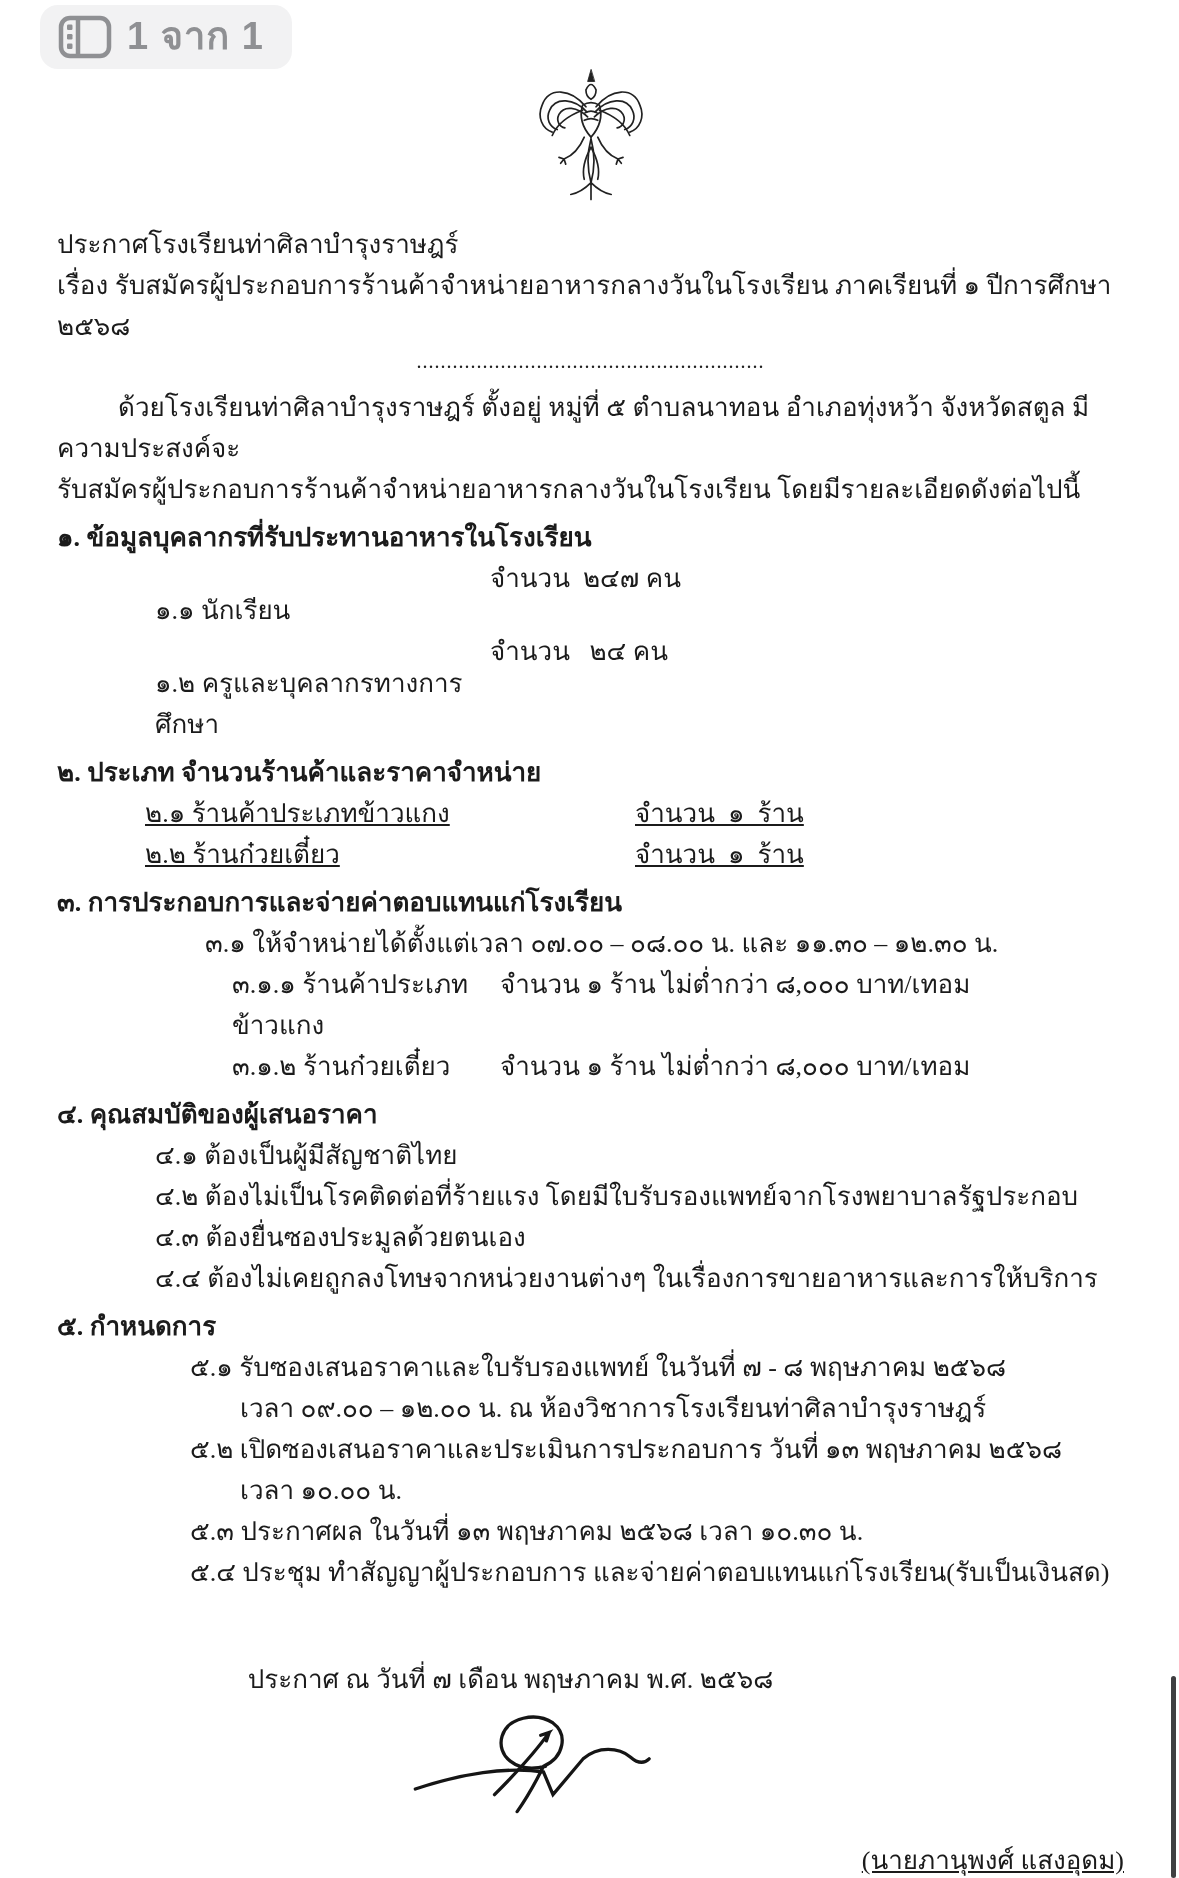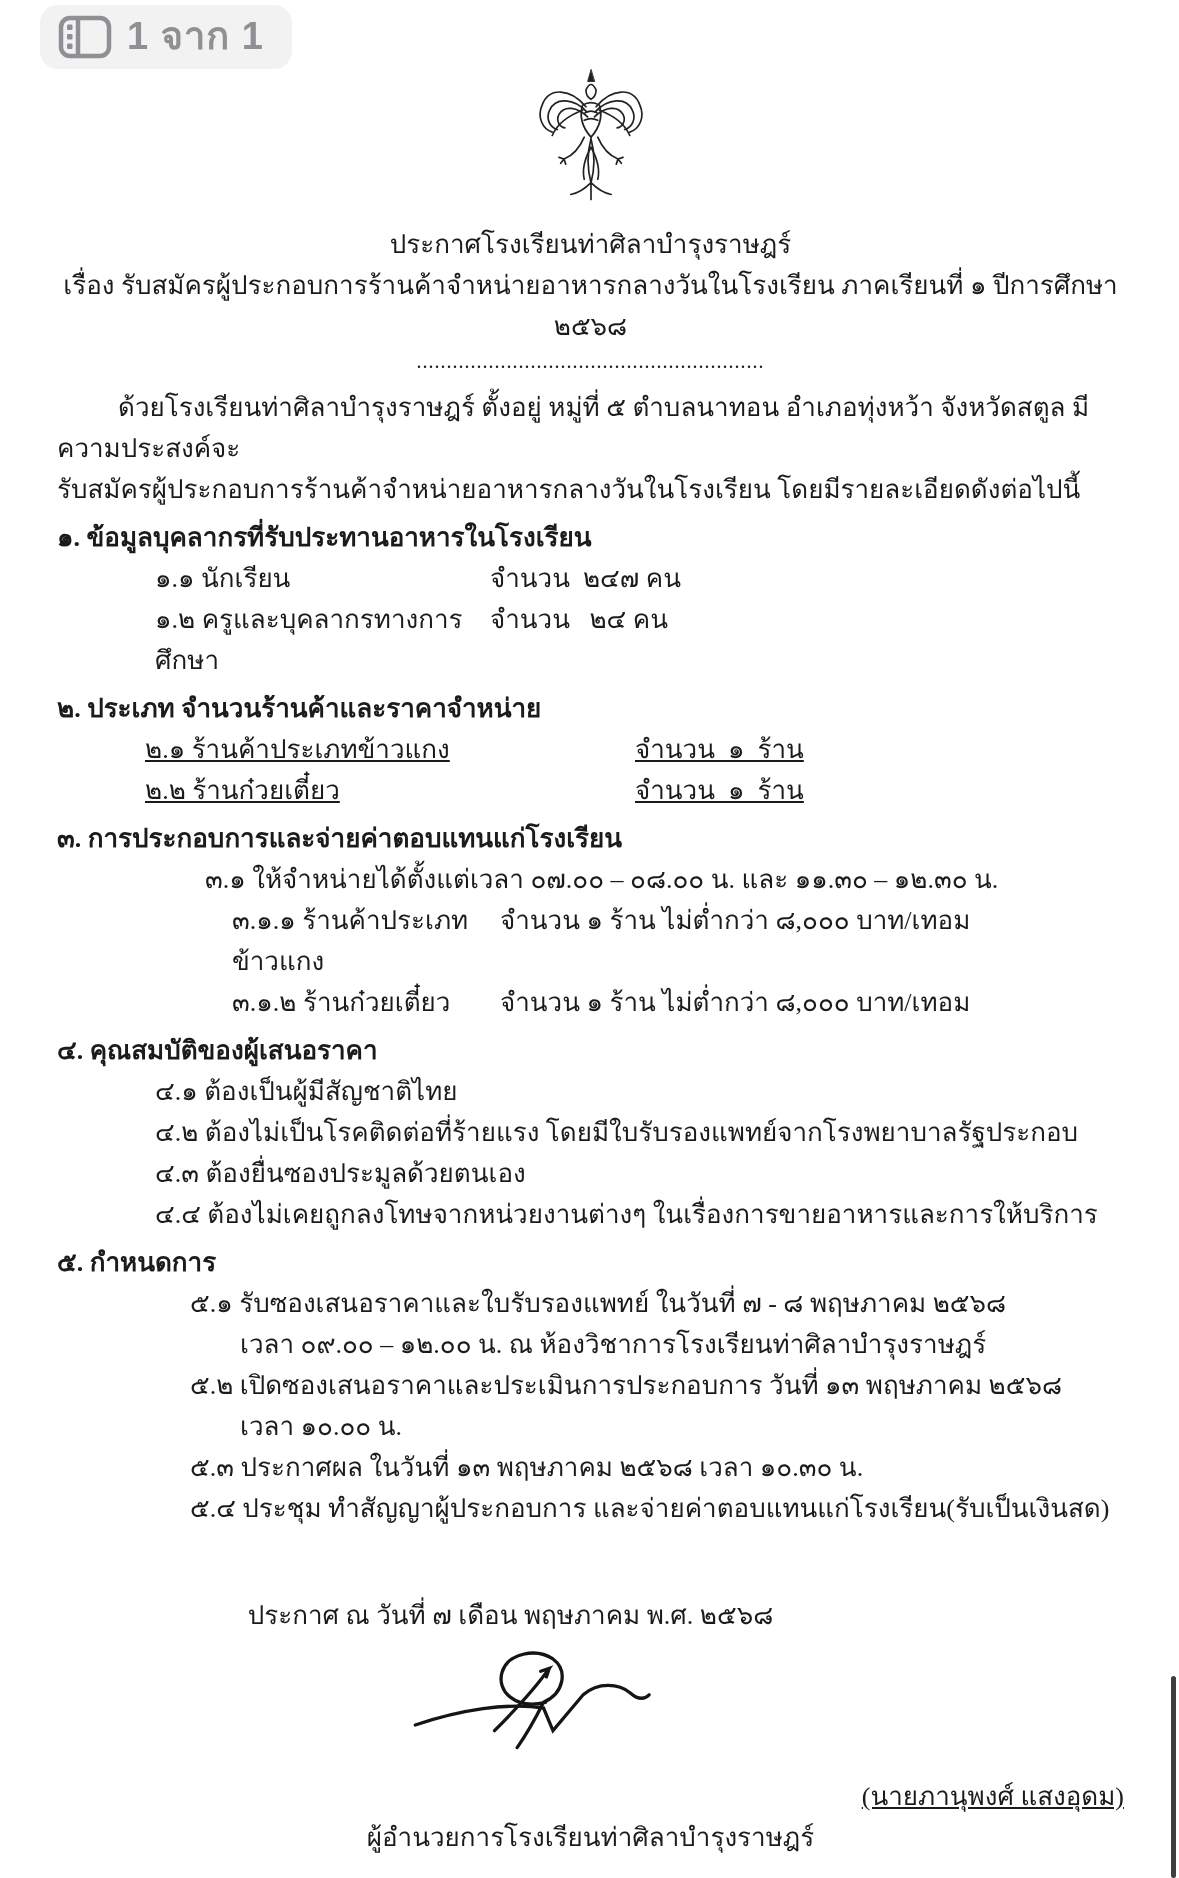--- a/index.html
+++ b/index.html
@@ -14,28 +14,28 @@
     display:flex;align-items:flex-start;gap:15px;
     background:#f2f2f3;border-radius:18px;padding:10px 28px 10px 18px;
   }
   .page-pill .pill-label{
     font-family:"Liberation Sans","DejaVu Sans",sans-serif;
     font-size:38px;line-height:42px;color:#8f9093;font-weight:600;letter-spacing:1px;
   }
   
   .doc{padding:60px 55px 0 57px;font-size:26px;line-height:41px;}
   .emblem-wrap{display:flex;justify-content:center;margin-top:4px;}
-  .title,.subject{text-align:center;}
+  .title,.subject{text-align:left;}
   .title{margin-top:12px;}
   .divider{text-align:center;font-size:20px;line-height:28px;letter-spacing:1px;color:#222;}
   .intro1{text-indent:61px;margin-top:12px;}
   .sec-heading{font-weight:bold;margin-top:7px;}
   .row{display:flex;}
   .val{white-space:pre-wrap;}
-  .r-s1{padding-left:98px;}  .r-s1 .lab{width:335px;flex:0 0 auto;}
+  .r-s1{padding-left:98px;}  .r-s1 .lab{width:335px;flex:0 0 auto;margin-top:32px;}
   .r-s2{padding-left:88px;text-decoration:underline;}  .r-s2 .lab{width:490px;flex:0 0 auto;}
   .lead-s3{padding-left:148px;}
   .r-s3{padding-left:175px;font-family:Liberation Serif, serif;} .r-s3 .lab{width:268px;flex:0 0 auto;}
   .ln-s4{padding-left:98px;}
   .ln-s5{padding-left:133px;}
   .ln-s5b{padding-left:183px;}
   .ln-s5c{padding-left:0;}
   .announce{text-align:center;margin-top:66px;transform:translateX(-80px);}
   .signature-wrap{display:flex;justify-content:center;margin-top:6px;transform:translateX(-55px);}
   .signer-name{text-align:right;margin-top:2px;text-decoration:underline;}

